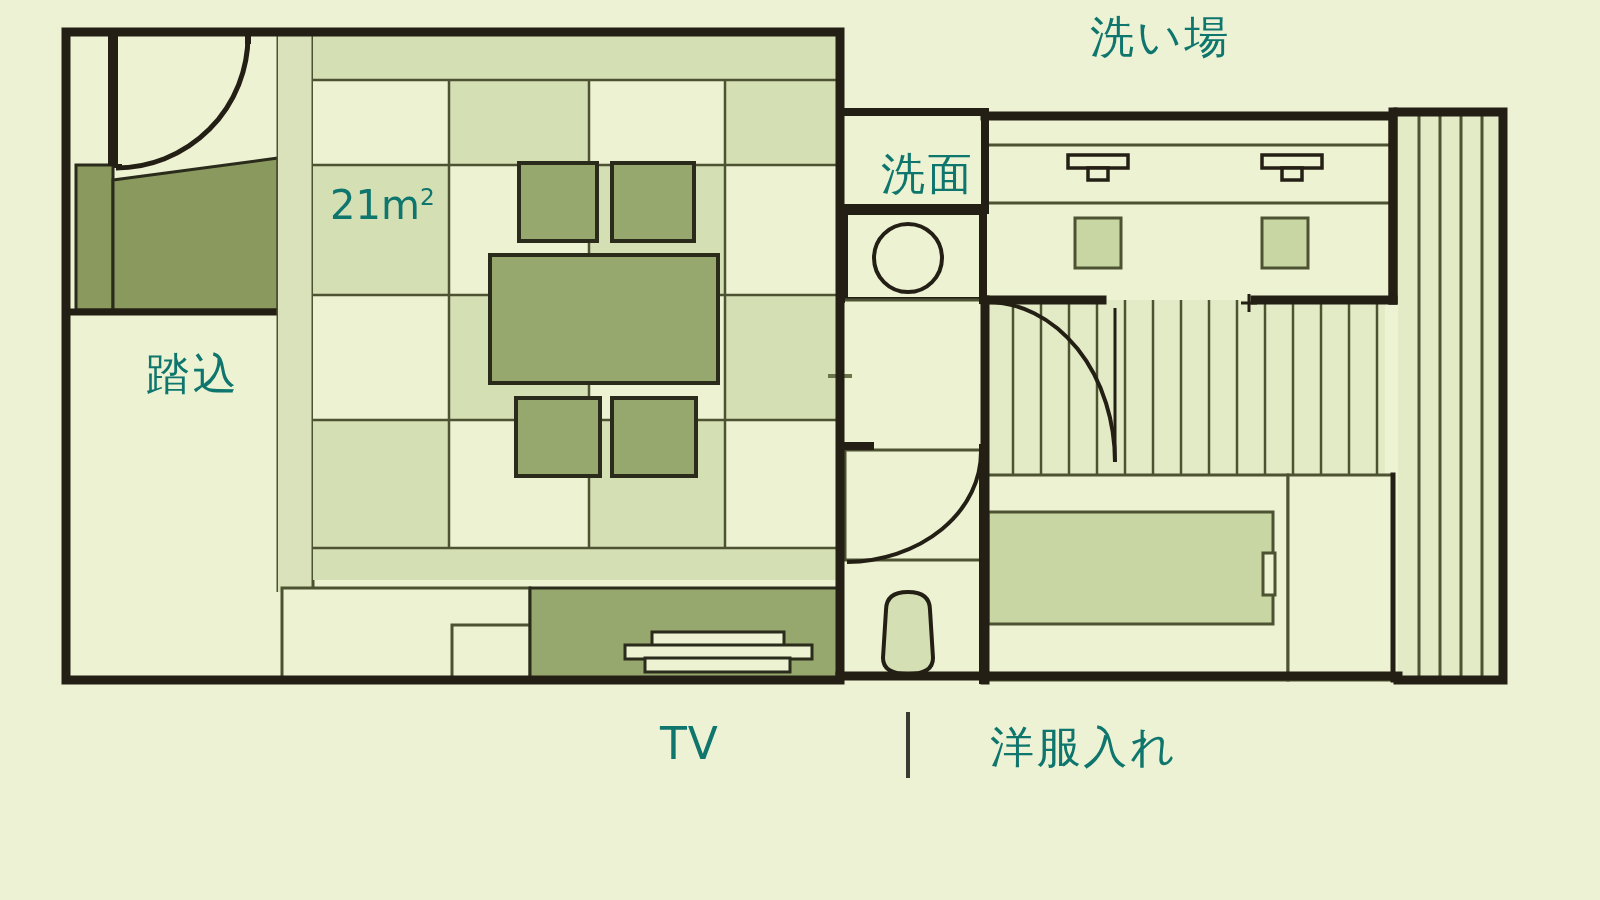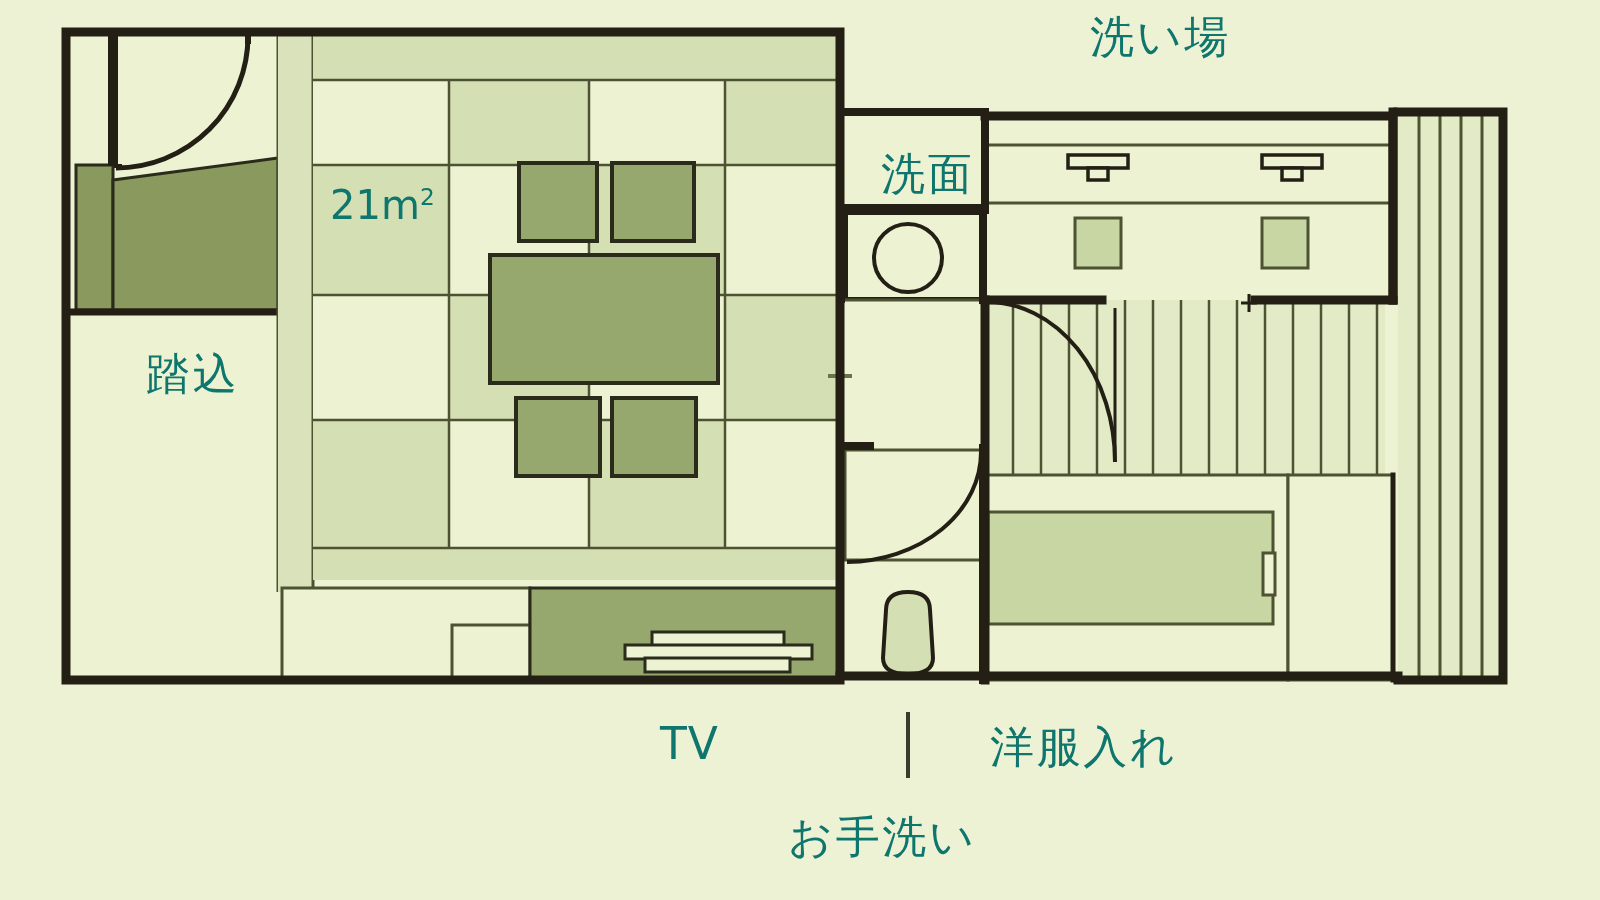--- a/index.html
+++ b/index.html
@@ -266,19 +266,18 @@
 
   <div class="lbl lbl-jp" style="left:881px; top:145px;">洗面</div>
 
   <div class="lbl lbl-jp" style="left:1090px; top:8px;">洗い場</div>
 
 
   <div class="lbl lbl-tv" style="left:660px; top:718px;">TV</div>
 
   <div class="lbl lbl-jp" style="left:990px; top:718px;">洋服入れ</div>
 
-  <div class="lbl lbl-jp" style="left:788px; top:808px;">お手洗い</div>
 
   <svg style="position:absolute; left:0; top:0; width:1600px; height:900px; pointer-events:none;" viewBox="0 0 1600 900">
     <line x1="908" y1="712" x2="908" y2="778" stroke="#3a3a2e" stroke-width="4"></line>
   </svg>
 
 </div>
 
 </body></html>

